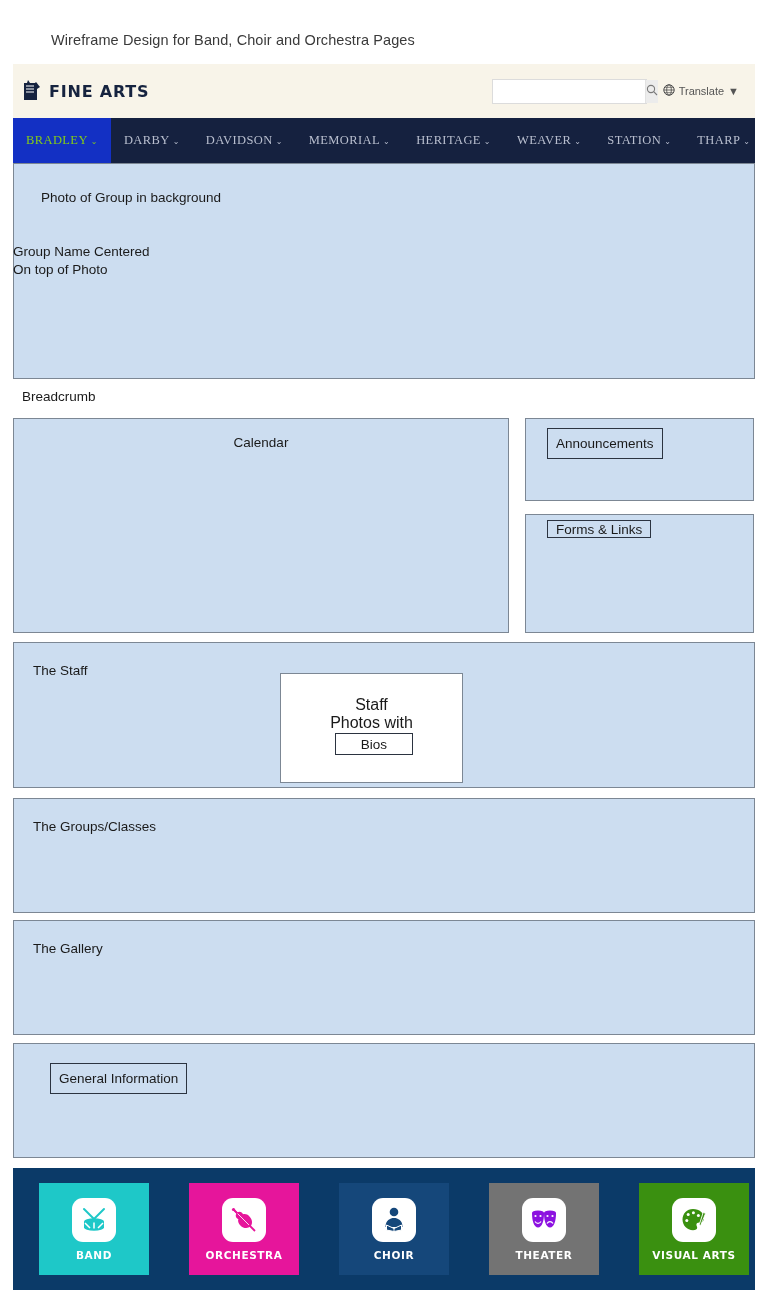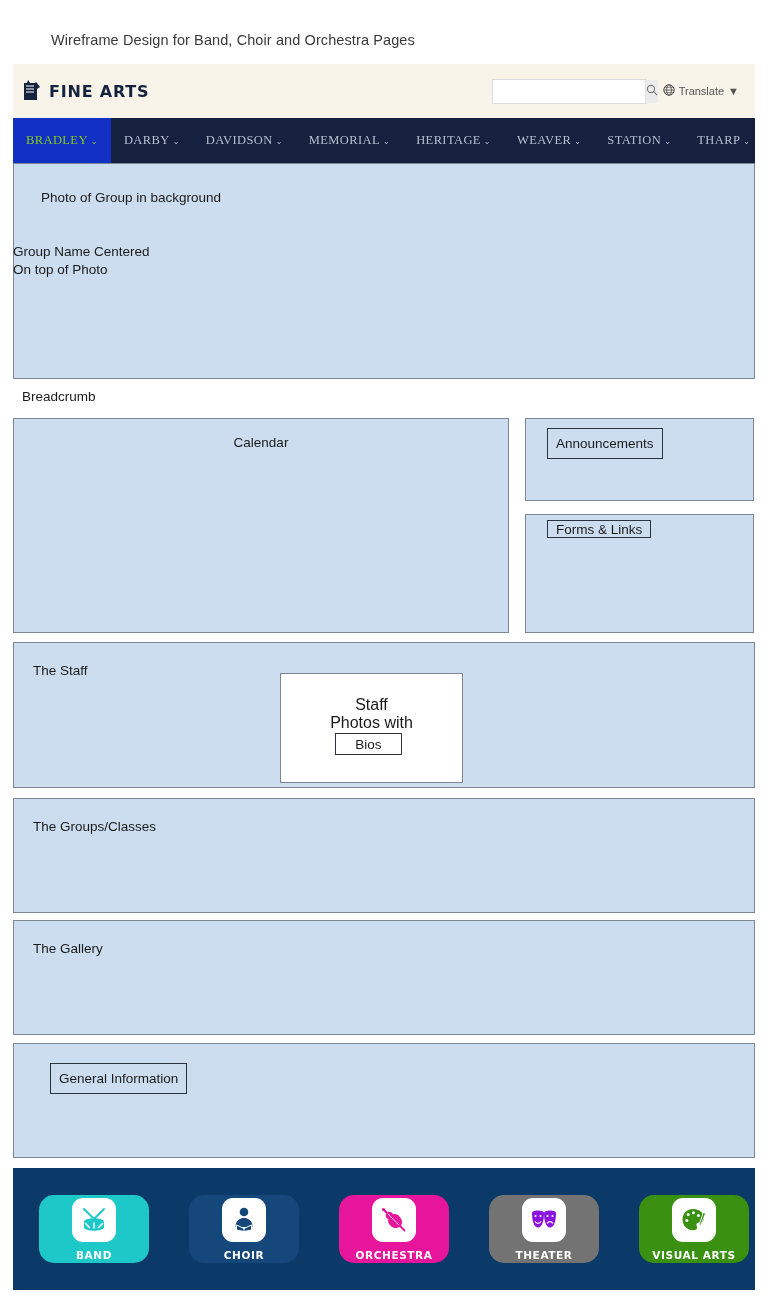--- a/index.html
+++ b/index.html
@@ -148,21 +148,21 @@
     position: absolute;
     left: 280px; top: 673px; width: 183px; height: 110px;
     background: #ffffff; border: 1px solid #7c8794;
   }
   #staff-photo-text {
     position: absolute; left: 280px; top: 696px; width: 183px;
     text-align: center; font-size: 16px; color: #1a1a1a; line-height: 18px;
   }
   #bios-box {
     position: absolute;
-    left: 335px; top: 733px; width: 67px; height: 22px;
+    left: 335px; top: 733px; width: 78px; height: 22px;
     border: 1px solid #2b3340; background: #ffffff;
     display: flex; align-items: center; justify-content: center;
     font-size: 13.5px; color: #1a1a1a;
   }
 
   
   #groups { left: 13px; top: 798px; width: 742px; height: 115px; }
   #groups-label { left: 33px; top: 819px; }
   #gallery { left: 13px; top: 920px; width: 742px; height: 115px; }
   #gallery-label { left: 33px; top: 941px; }
@@ -171,25 +171,25 @@
 
   
   .footer {
     position: absolute;
     left: 13px; top: 1168px;
     width: 742px; height: 122px;
     background: #0b3a68;
     display: flex; align-items: center;
   }
   .tile {
-    width: 110px; height: 68px;
+    width: 110px; height: 92px;
     margin-left: 13px;
     display: flex; flex-direction: column;
     align-items: center; justify-content: center;
-    gap: 7px; cursor: pointer; border-radius: 15px;
+    gap: 7px; cursor: pointer;
   }
   .tile:first-child { margin-left: 26px; }
   .tile + .tile { margin-left: 40px; }
   .tile-icon {
     width: 44px; height: 44px;
     background: #ffffff;
     border-radius: 11px;
     display: flex; align-items: center; justify-content: center;
   }
   .tile-icon svg { display: block; }
@@ -330,45 +330,45 @@
           <line x1="5" y1="4" x2="15" y2="14" stroke="#1ec8c8" stroke-width="2" stroke-linecap="round"></line>
           <line x1="25" y1="4" x2="15" y2="14" stroke="#1ec8c8" stroke-width="2" stroke-linecap="round"></line>
           <ellipse cx="15" cy="16.5" rx="10" ry="3.2" fill="#1ec8c8"></ellipse>
           <path d="M5 16.5 L5 22.5 A10 3.2 0 0 0 25 22.5 L25 16.5 Z" fill="#1ec8c8"></path>
           <path d="M6 18 L11 23 M15 17.6 L15 23.6 M24 18 L19 23" stroke="#ffffff" stroke-width="1.5" fill="none"></path>
         </svg>
       </div>
       <div class="tile-label">BAND</div>
     </div>
 
-    <div class="tile" style="background:#15477a;">
-      <div class="tile-icon">
-        <svg width="30" height="30" viewBox="0 0 30 30">
-          <circle cx="15" cy="7" r="4.3" fill="#15477a"></circle>
-          <path d="M6.5 22 C6.5 15.5 11 13 15 13 C19 13 23.5 15.5 23.5 22 Z" fill="#15477a"></path>
-          <path d="M7.5 20 L15 23.5 L22.5 20 L22.5 25 L15 26.5 L7.5 25 Z" fill="#15477a" stroke="#ffffff" stroke-width="1"></path>
-          <line x1="15" y1="23.5" x2="15" y2="26.5" stroke="#ffffff" stroke-width="1"></line>
-        </svg>
-      </div>
-      <div class="tile-label">CHOIR</div>
-    </div>
-
     <div class="tile" style="background:#e6159b;">
       <div class="tile-icon">
         <svg width="30" height="30" viewBox="0 0 30 30">
           <line x1="4" y1="4" x2="26" y2="26" stroke="#e6159b" stroke-width="1.8"></line>
           <circle cx="4.5" cy="4.5" r="1.6" fill="#e6159b"></circle>
           <g transform="rotate(-45 15 15)">
             <path d="M15 5 C18.2 5 19.4 8 18.3 10.3 C20.4 11.3 21.4 13.6 21.4 16.3 C21.4 20.6 18.7 24 15 24 C11.3 24 8.6 20.6 8.6 16.3 C8.6 13.6 9.6 11.3 11.7 10.3 C10.6 8 11.8 5 15 5 Z" fill="#e6159b"></path>
             <rect x="14.2" y="1.5" width="1.6" height="5" fill="#e6159b"></rect>
             <line x1="15" y1="6" x2="15" y2="22" stroke="#ffffff" stroke-width=".8"></line>
           </g>
         </svg>
       </div>
       <div class="tile-label">ORCHESTRA</div>
+    </div>
+
+    <div class="tile" style="background:#15477a;">
+      <div class="tile-icon">
+        <svg width="30" height="30" viewBox="0 0 30 30">
+          <circle cx="15" cy="7" r="4.3" fill="#15477a"></circle>
+          <path d="M6.5 22 C6.5 15.5 11 13 15 13 C19 13 23.5 15.5 23.5 22 Z" fill="#15477a"></path>
+          <path d="M7.5 20 L15 23.5 L22.5 20 L22.5 25 L15 26.5 L7.5 25 Z" fill="#15477a" stroke="#ffffff" stroke-width="1"></path>
+          <line x1="15" y1="23.5" x2="15" y2="26.5" stroke="#ffffff" stroke-width="1"></line>
+        </svg>
+      </div>
+      <div class="tile-label">CHOIR</div>
     </div>
 
     <div class="tile" style="background:#737373;">
       <div class="tile-icon">
         <svg width="30" height="30" viewBox="0 0 30 30">
           <path d="M3 8 C3 6.5 5 5.5 9 5.5 C13 5.5 15 6.5 15 8 C15 16 13 22.5 9 22.5 C5 22.5 3 16 3 8 Z" fill="#8c12e0"></path>
           <circle cx="6.5" cy="11" r="1.1" fill="#ffffff"></circle>
           <circle cx="11.5" cy="11" r="1.1" fill="#ffffff"></circle>
           <path d="M6 16.5 C7.5 19 10.5 19 12 16.5" stroke="#ffffff" stroke-width="1.2" fill="none"></path>
           <path d="M15 8 C15 6.5 17 5.5 21 5.5 C25 5.5 27 6.5 27 8 C27 16 25 22.5 21 22.5 C17 22.5 15 16 15 8 Z" fill="#8c12e0"></path>

